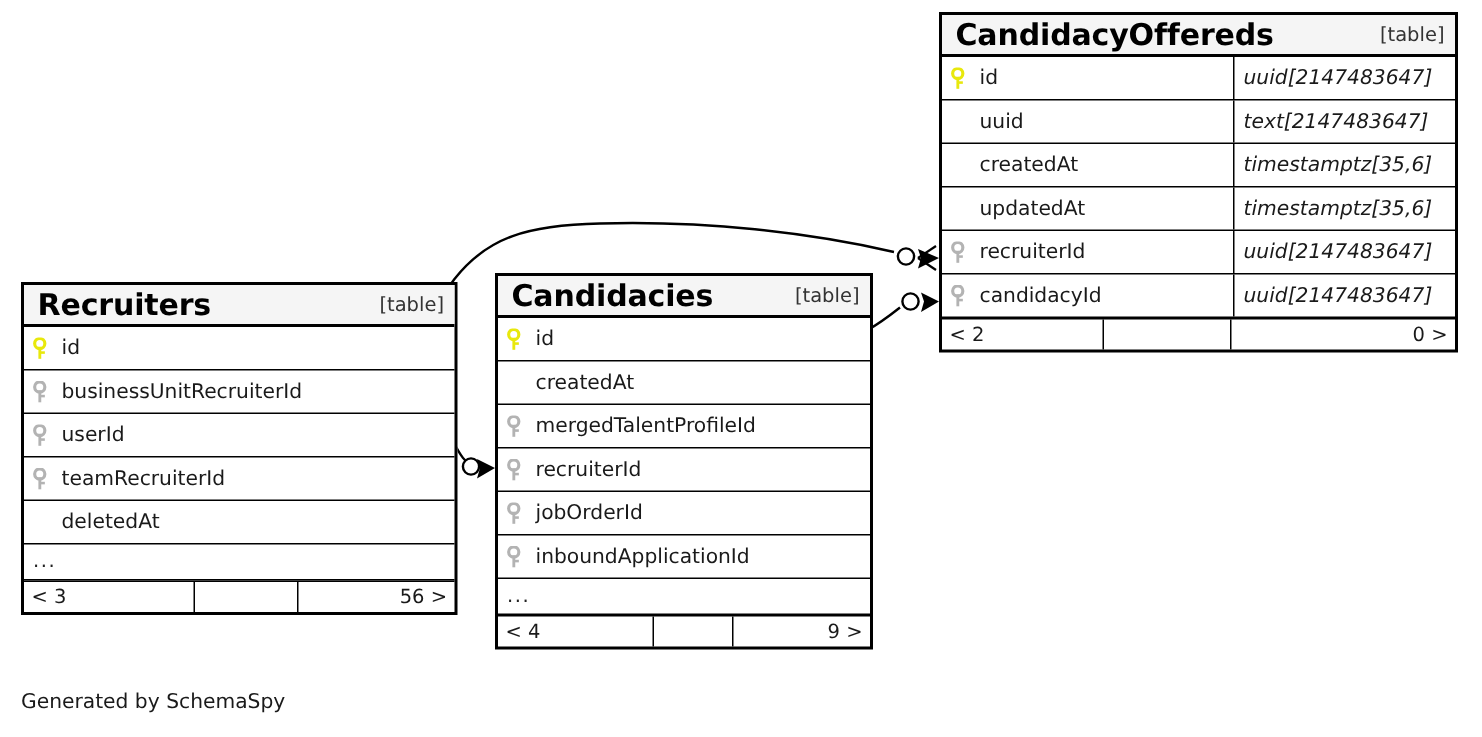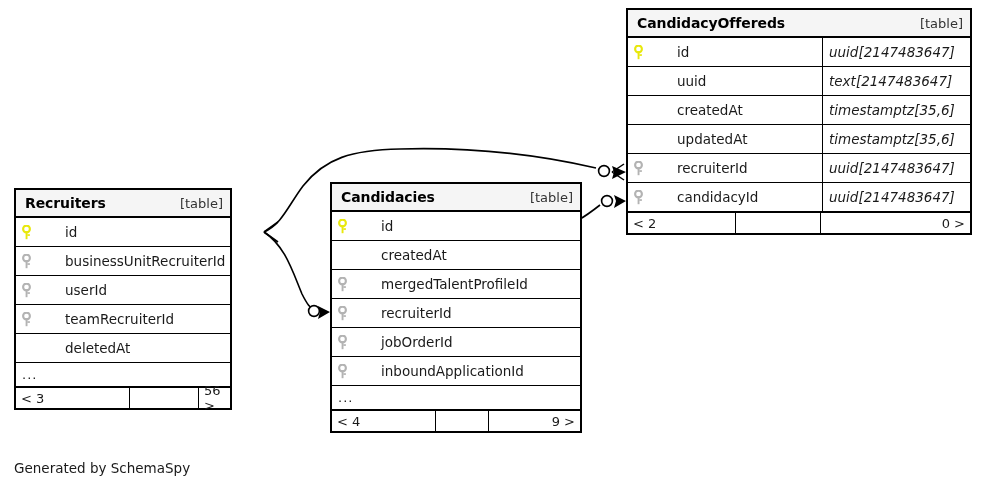--- a/index.html
+++ b/index.html
@@ -42,21 +42,21 @@
     border-bottom: 2px solid #000000;
     height: 28px;
     display: flex;
     align-items: center;
     justify-content: space-between;
     padding: 0 7px 0 9px;
     box-sizing: border-box;
   }
   .tbl-name {
     font-weight: bold;
-    font-size: 14px;
+    font-size: 20px;
     letter-spacing: -0.1px;
     color: #000000;
   }
   .tbl-kind {
     font-size: 13px;
     color: #333333;
   }
 
   .col-row {
     display: flex;
@@ -69,21 +69,20 @@
 
   .col-name {
     flex: 1 1 auto;
     display: flex;
     align-items: center;
     padding-left: 6px;
     box-sizing: border-box;
     min-width: 0;
     white-space: nowrap;
     overflow: hidden;
-    gap: 24px;
   }
   .col-type {
     flex: 0 0 auto;
     display: flex;
     align-items: center;
     padding-left: 6px;
     border-left: 1.5px solid #000000;
     box-sizing: border-box;
     white-space: nowrap;
     font-style: italic;
@@ -129,21 +128,21 @@
     box-sizing: border-box;
     padding: 0 5px;
     border-left: 1.5px solid #000000;
   }
   .foot-cell:first-child { border-left: none; }
   .foot-left  { justify-content: flex-start; }
   .foot-right { justify-content: flex-end; }
 
   
   #tbl-recruiters {
-    left: 14px; top: 188px; width: 218px;
+    left: 14px; top: 188px; width: 291px;
   }
   #tbl-recruiters .foot-cell.c0 { flex: 0 0 113px; }
   #tbl-recruiters .foot-cell.c1 { flex: 0 0 69px; }
   #tbl-recruiters .foot-cell.c2 { flex: 1 1 auto; }
 
   #tbl-candidacies {
     left: 330px; top: 182px; width: 252px;
   }
   #tbl-candidacies .foot-cell.c0 { flex: 0 0 103px; }
   #tbl-candidacies .foot-cell.c1 { flex: 0 0 53px; }

